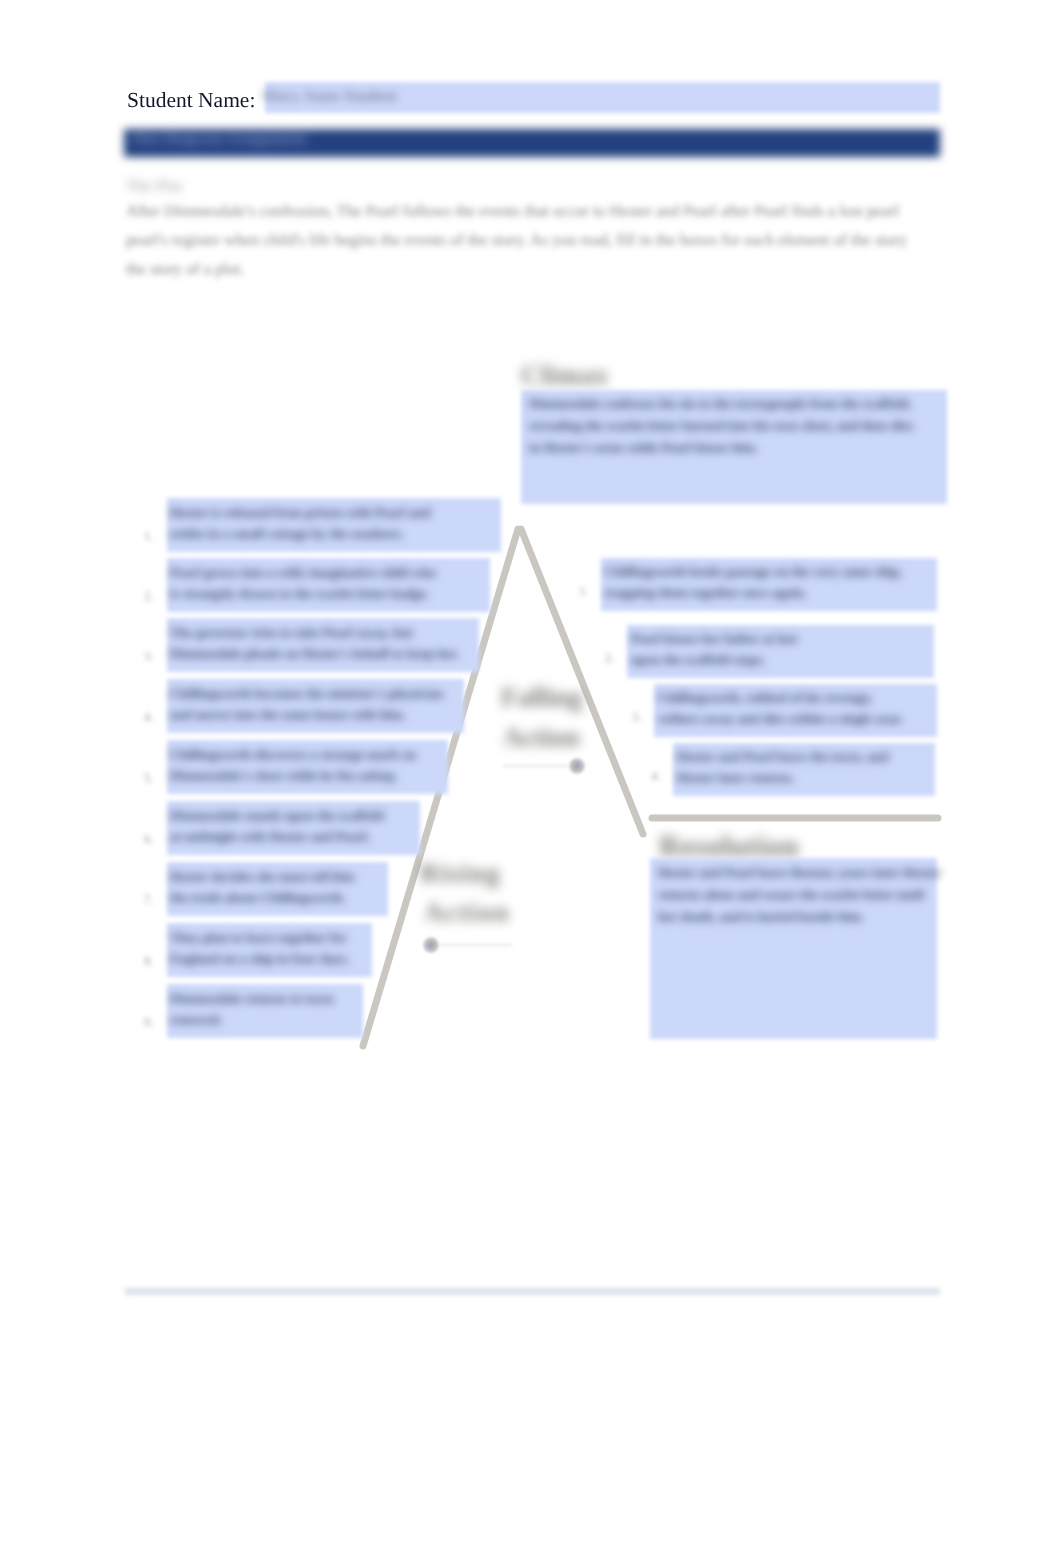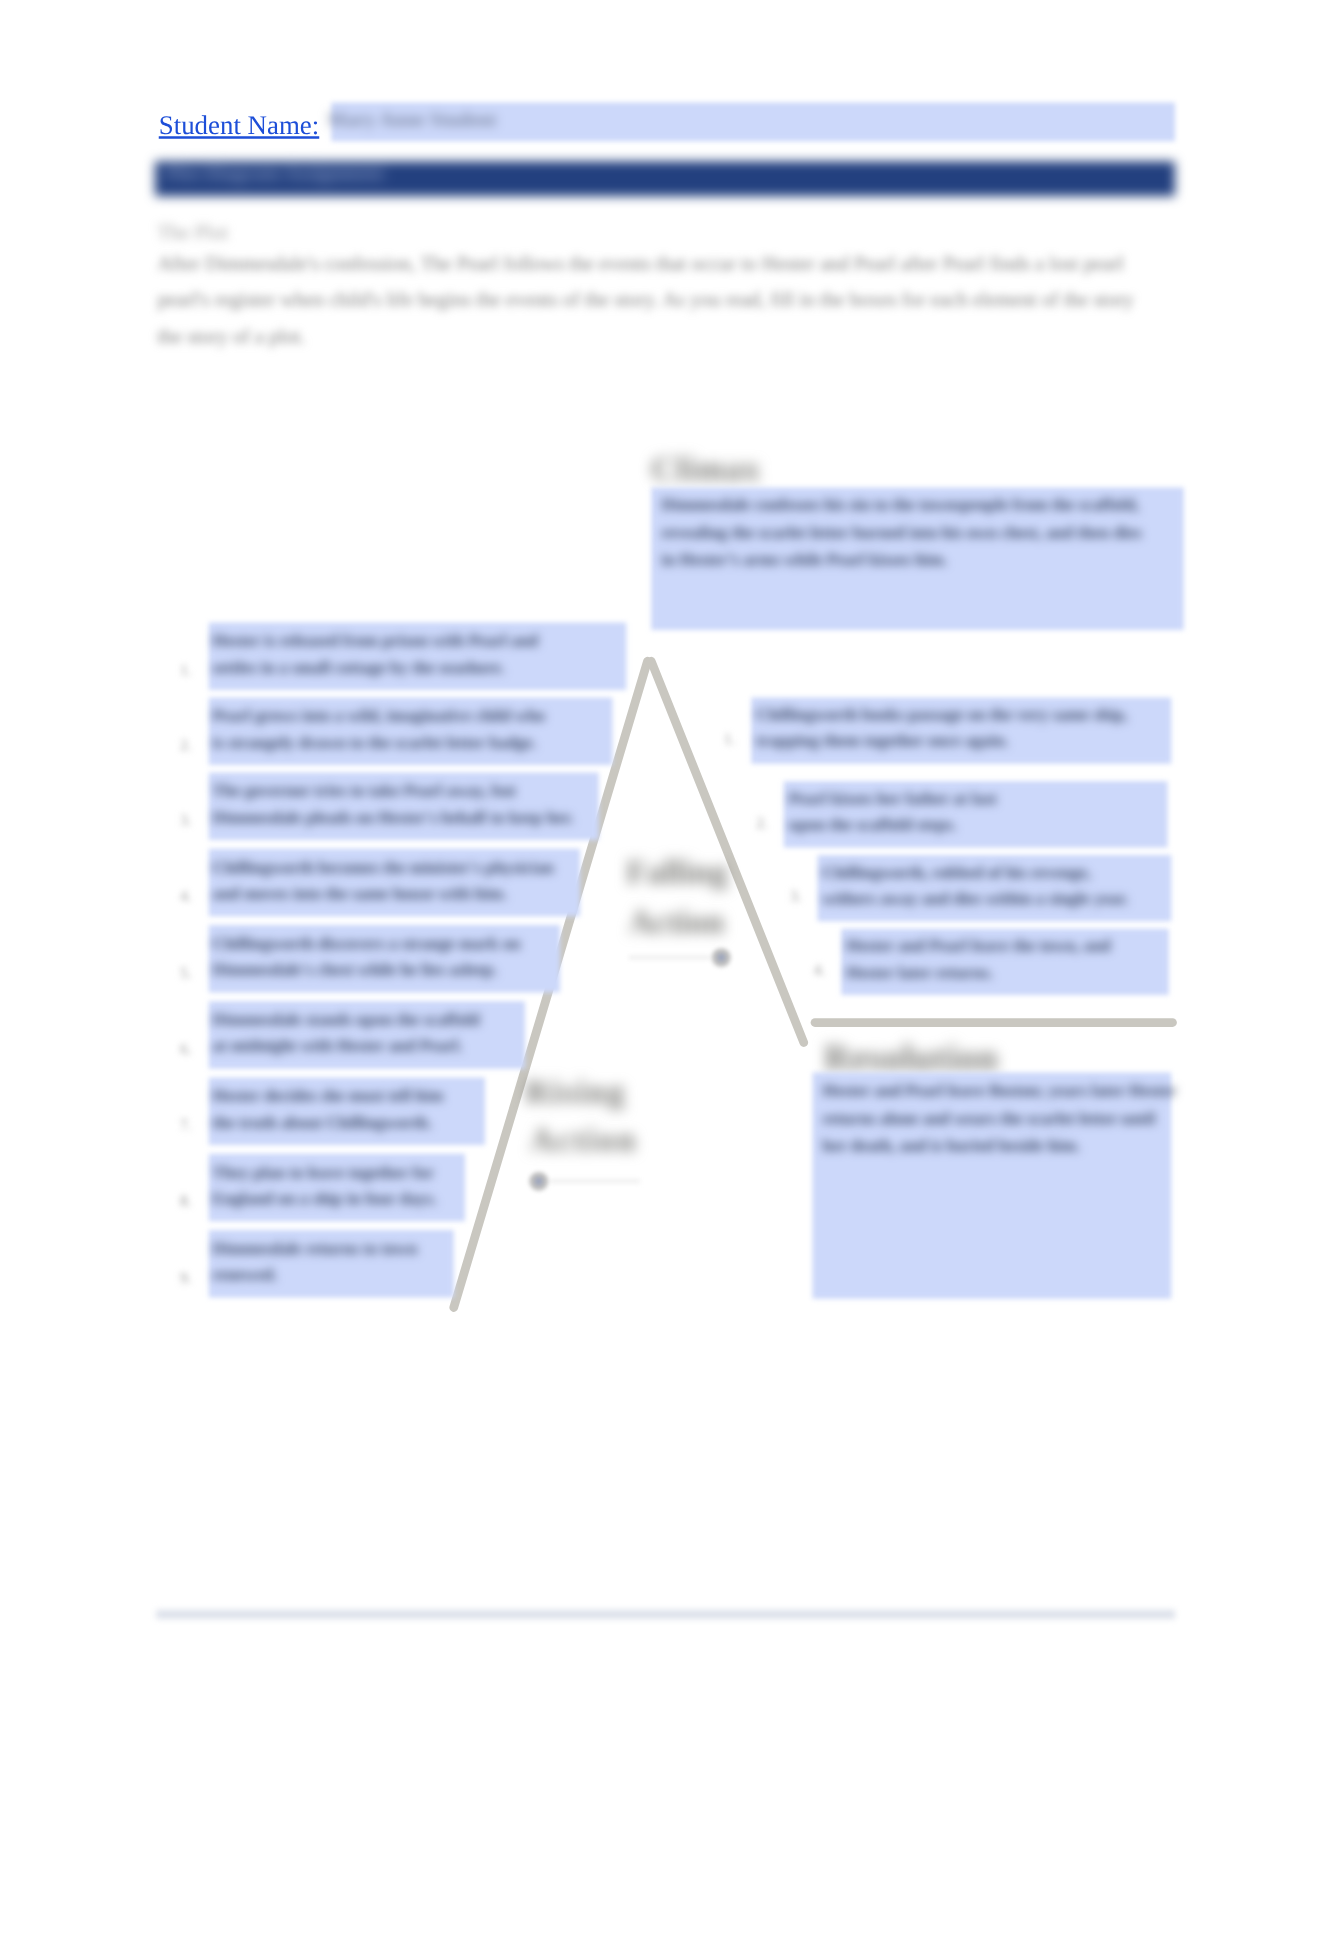--- a/index.html
+++ b/index.html
@@ -1,21 +1,21 @@
 <!DOCTYPE html>
 <html><head>
 <meta charset="utf-8">
 <style>
   html,body{margin:0;padding:0;}
   body{width:1062px;height:1556px;background:#ffffff;-webkit-font-smoothing:antialiased;text-rendering:geometricPrecision;
        font-family:"Liberation Serif",serif;position:relative;overflow:hidden;}
   .page{position:absolute;left:0;top:0;width:1062px;height:1556px;}
 
   
-  .hdr-label{position:absolute;left:127px;top:88px;font-size:21.5px;color:#1d4ed8;text-decoration:underline;-webkit-font-smoothing:antialiased;}
+  .hdr-label{position:absolute;left:127px;top:88px;font-size:21.5px;color:#0f172a;-webkit-font-smoothing:antialiased;}
   .hdr-field{position:absolute;left:265px;top:82px;width:675px;height:31px;background:#ccd8fa;filter:blur(2.0px);}
   .hdr-field-text{position:absolute;left:-3px;top:6px;font-size:16px;color:#7f8aa5;
       filter:blur(3.6px);white-space:nowrap;font-weight:600;}
 
   .title-band{position:absolute;left:124px;top:129px;width:816px;height:28px;background:#23407f;filter:blur(4.2px);}
   .title-band-text{position:absolute;left:8px;top:1px;font-size:16px;color:#8497c3;
       filter:blur(3.5px);white-space:nowrap;font-weight:bold;}
 
   .para{position:absolute;left:126px;top:175px;width:820px;}
   .para .l{font-size:16.2px;color:#7d7d7d;filter:blur(3.3px);line-height:29px;white-space:nowrap;}

